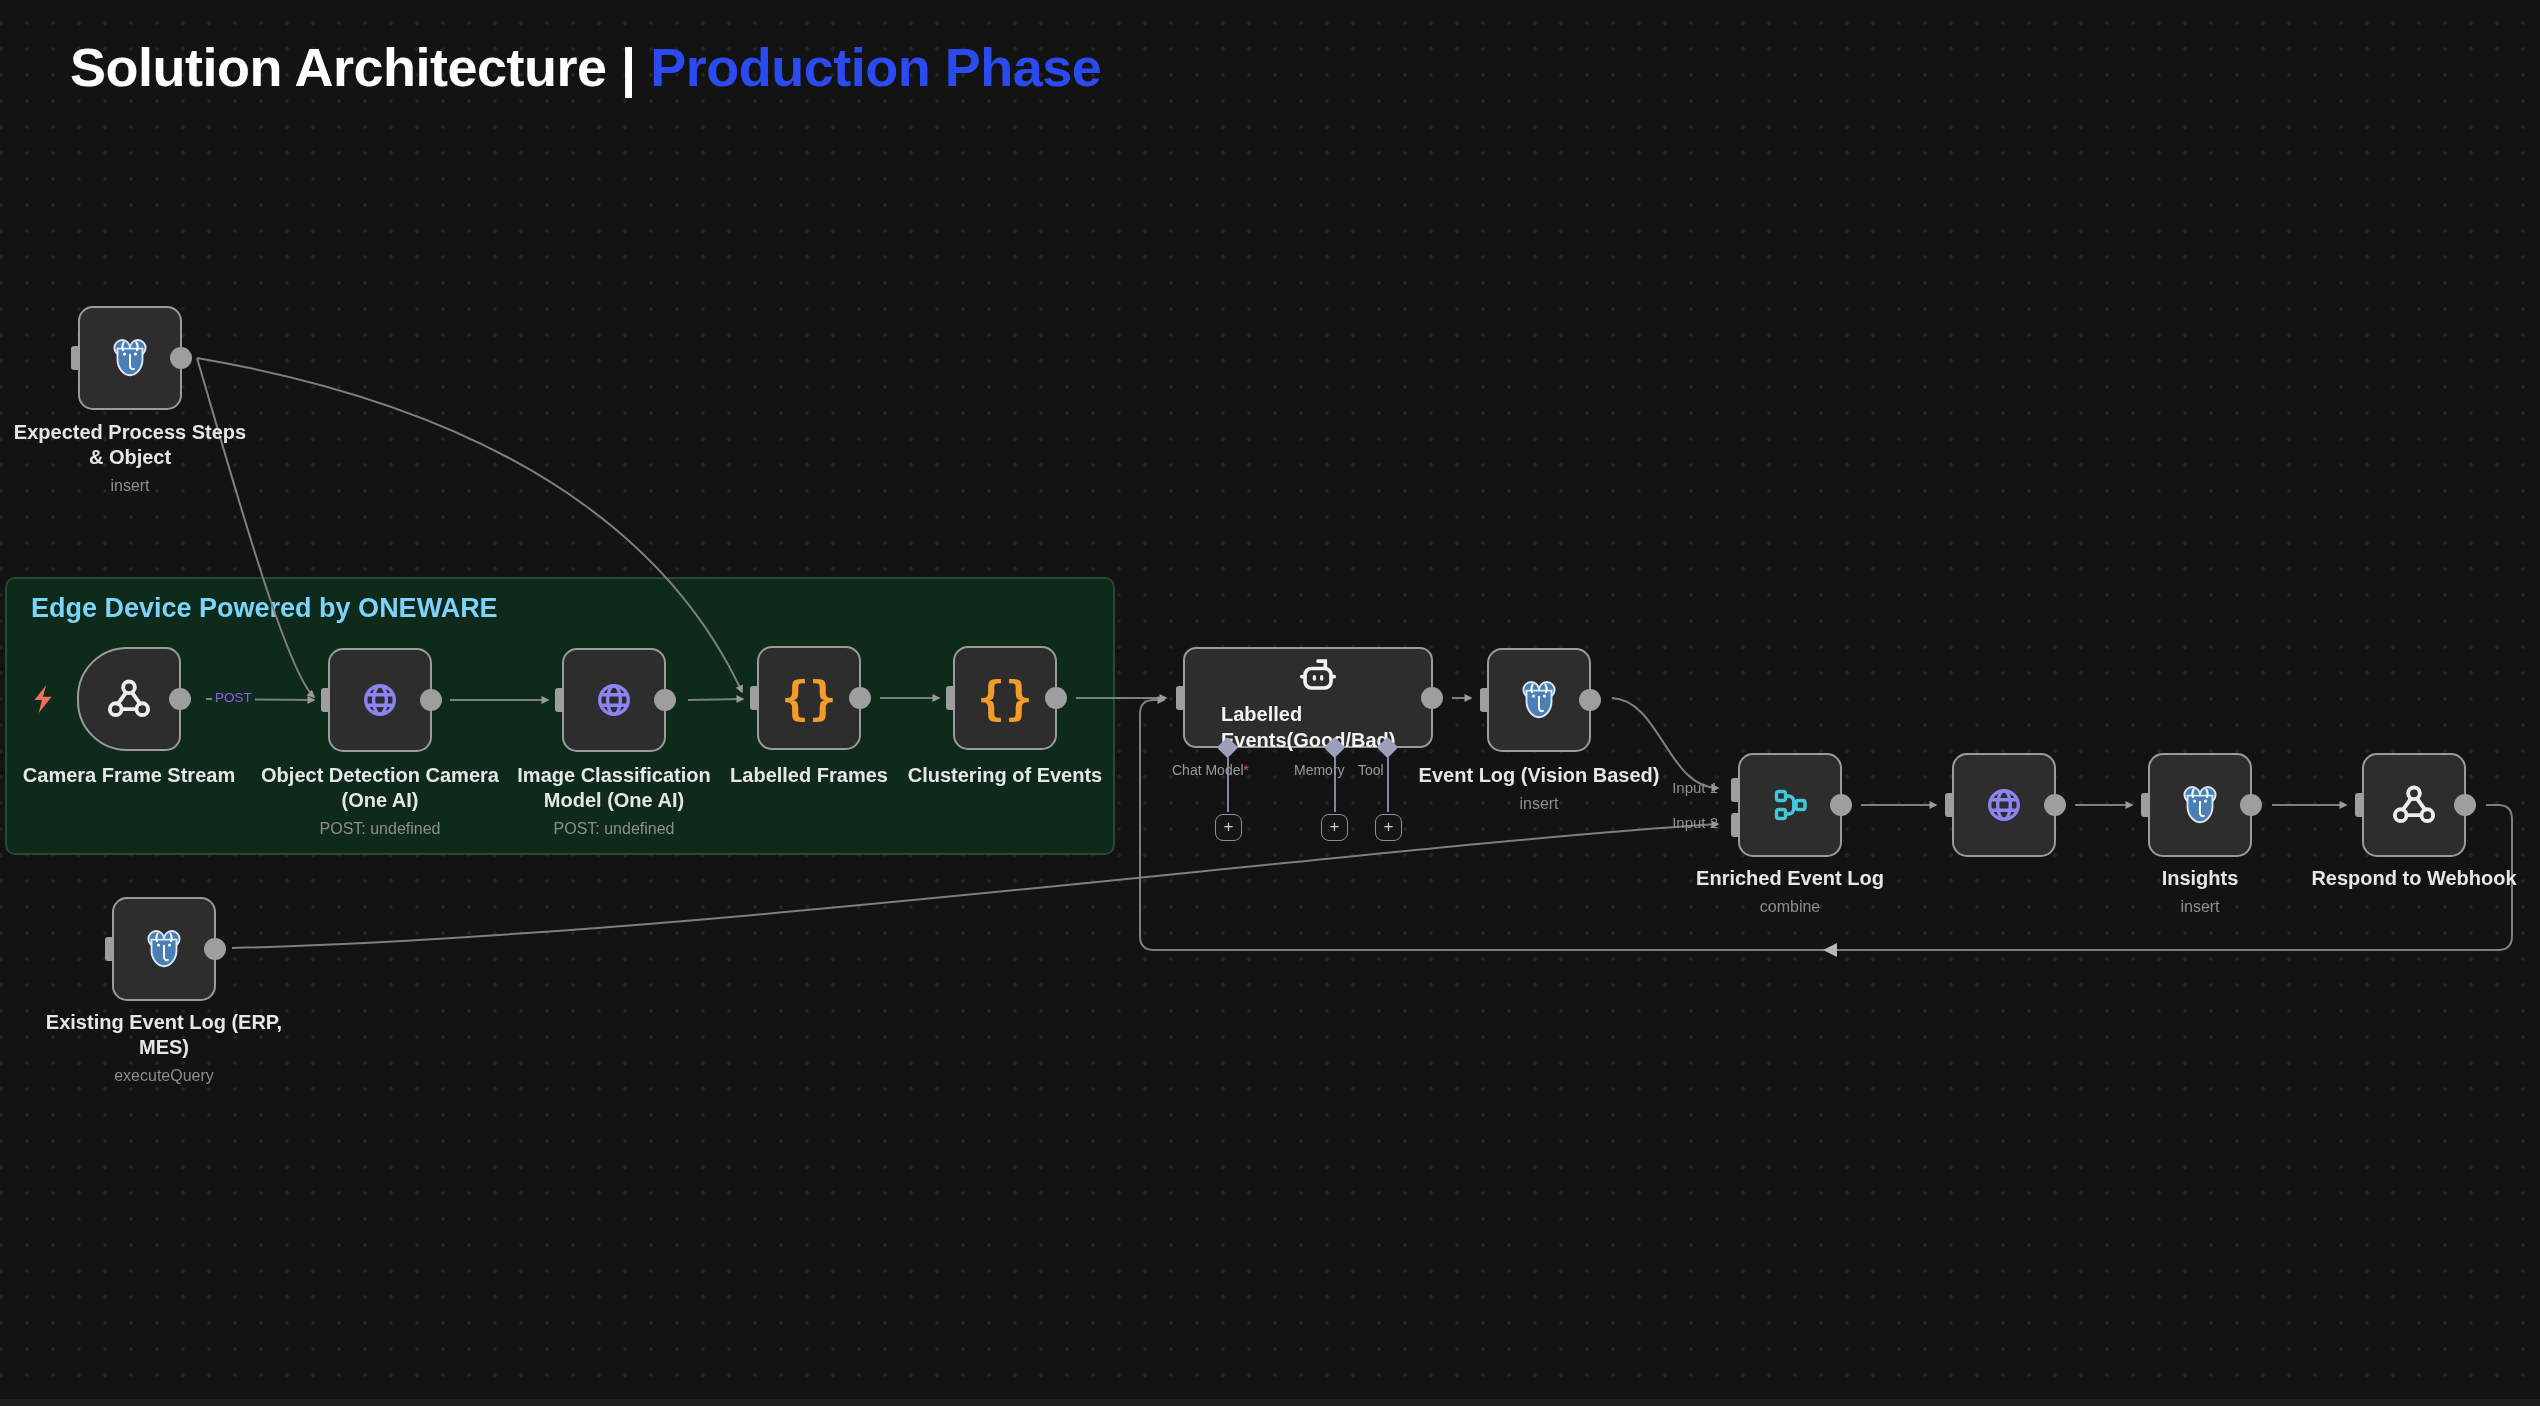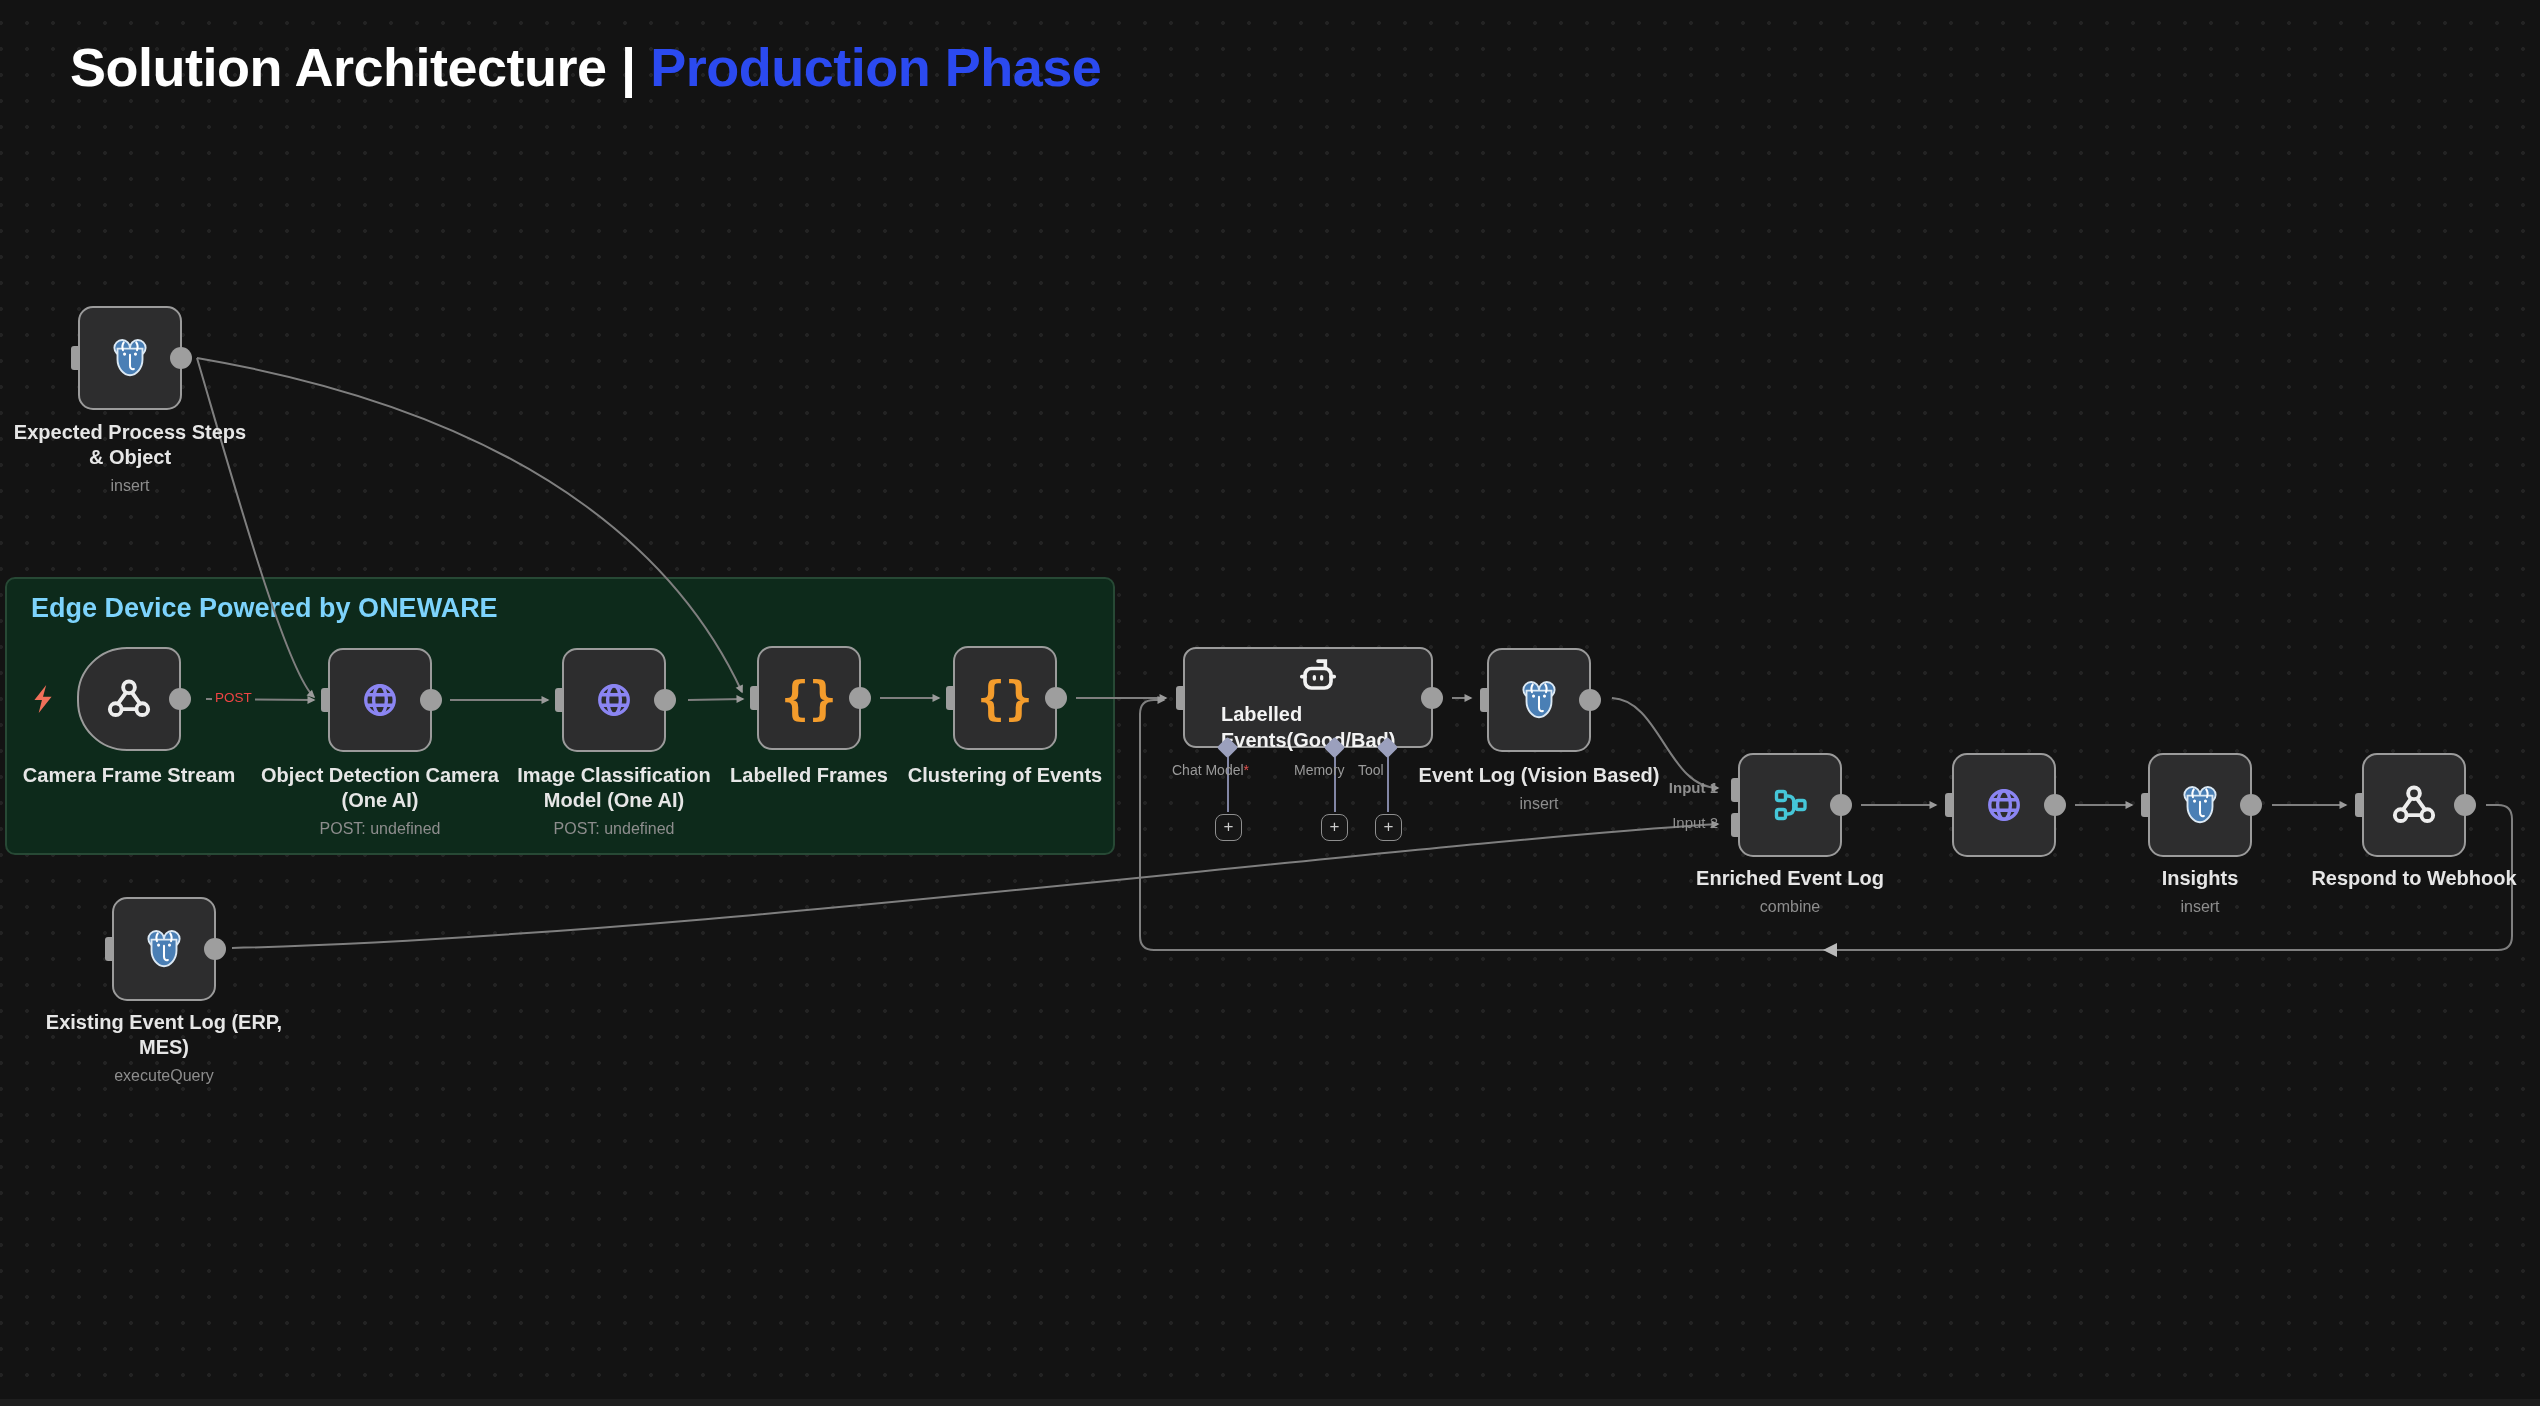--- a/index.html
+++ b/index.html
@@ -24,21 +24,21 @@
   .nlabel{position:absolute; width:300px; text-align:center; z-index:3; color:#e6e6e6; font-size:20px; font-weight:600; line-height:25px;}
   .nlabel .lline{display:block;}
   .nlabel .sub{display:block; margin-top:3px; font-size:16px; font-weight:400; color:#8d8d8d;}
   .braces{font-family:"DejaVu Sans Mono", monospace; font-size:46px; font-weight:700; color:#f39c2c; line-height:1;}
   .agent-text{color:#f3f3f3; font-size:20px; font-weight:600; line-height:26px; margin-left:16px; text-align:left;}
   .diamond{position:absolute; width:15px; height:15px; background:#9ba0bd; border-radius:2px; transform:rotate(45deg); z-index:4;}
   .subport-label{position:absolute; z-index:3; font-size:14px; color:#9a9a9a; text-align:left; white-space:nowrap;}
   .subport-label .req{color:#e0524f;}
   .plus-btn{position:absolute; width:27px; height:27px; box-sizing:border-box; background:#161616; border:1.5px solid #8f8f8f; border-radius:8px; color:#cccccc; font-size:17px; line-height:24px; text-align:center; z-index:3;}
   .input-label{position:absolute; width:90px; text-align:right; font-size:15px; color:#8f8f8f; z-index:3; white-space:nowrap;}
-  .post-label{position:absolute; left:212px; top:690px; font-size:13.5px; color:#ef4444; background:#0d2a1b; padding:0 3px; z-index:3;}
+  .post-label{position:absolute; left:212px; top:690px; font-size:13.5px; color:#8b5cf6; background:#0d2a1b; padding:0 3px; z-index:3;}
   .bolt{position:absolute; left:30px; top:684px; z-index:3;}
   .bottom-strip{position:absolute; left:0; bottom:0; width:100%; height:7px; background:#1e1e1e; z-index:6;}
   .icon{display:flex; align-items:center; justify-content:center;}
 </style>
 </head>
 <body>
 
 <div class="canvas">
 
   <div class="title"><span>Solution Architecture |</span> <span class="accent">Production Phase</span></div>
@@ -238,21 +238,21 @@
           <rect x="14" y="14" width="12" height="12" rx="3"></rect>
           <rect x="14" y="38" width="12" height="12" rx="3"></rect>
           <rect x="40" y="26" width="12" height="12" rx="3"></rect>
           <path d="M26,20 h3 c5,0 8,3 8,8 v4"></path>
           <path d="M26,44 h3 c5,0 8,-3 8,-8 v-4"></path>
           <path d="M37,32 h3"></path>
         </svg>
     </span>
     <span class="port-out"></span>
   </div>
-  <div class="input-label" style="left:1628px; top:779px;font-weight:bold;">Input 1</div>
+  <div class="input-label" style="left:1628px; top:779px;">Input 1</div>
   <div class="input-label" style="left:1628px; top:814px;">Input 2</div>
   <div class="nlabel" style="left:1640px; top:866px;">
     <span class="lline">Enriched Event Log</span>
       <span class="sub">combine</span>
   </div>
 
   <div class="node" style="left:1952px; top:753px;">
     <span class="port-in"></span>
     <span class="icon">
       <svg width="48" height="48" viewBox="0 0 64 64" stroke="#8b85f2" stroke-width="4.5" fill="none">

